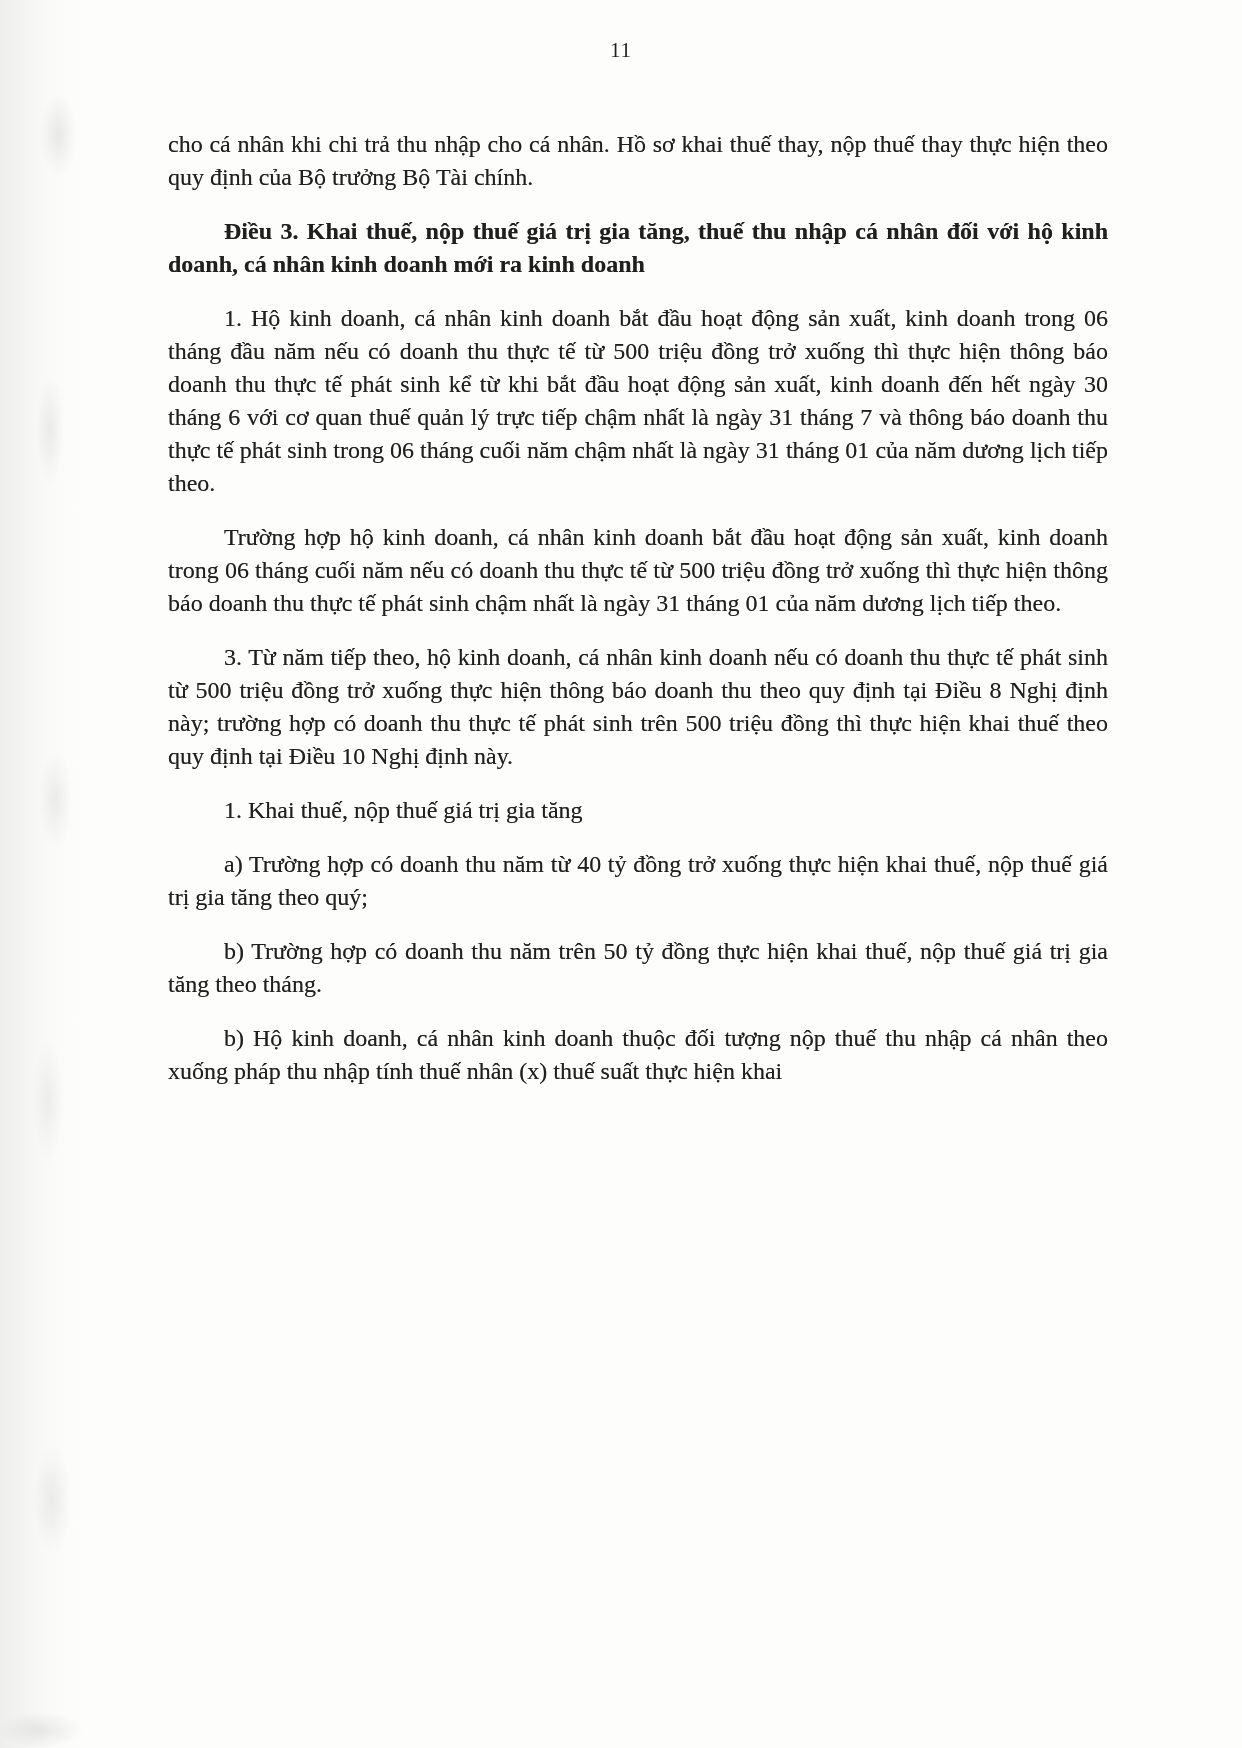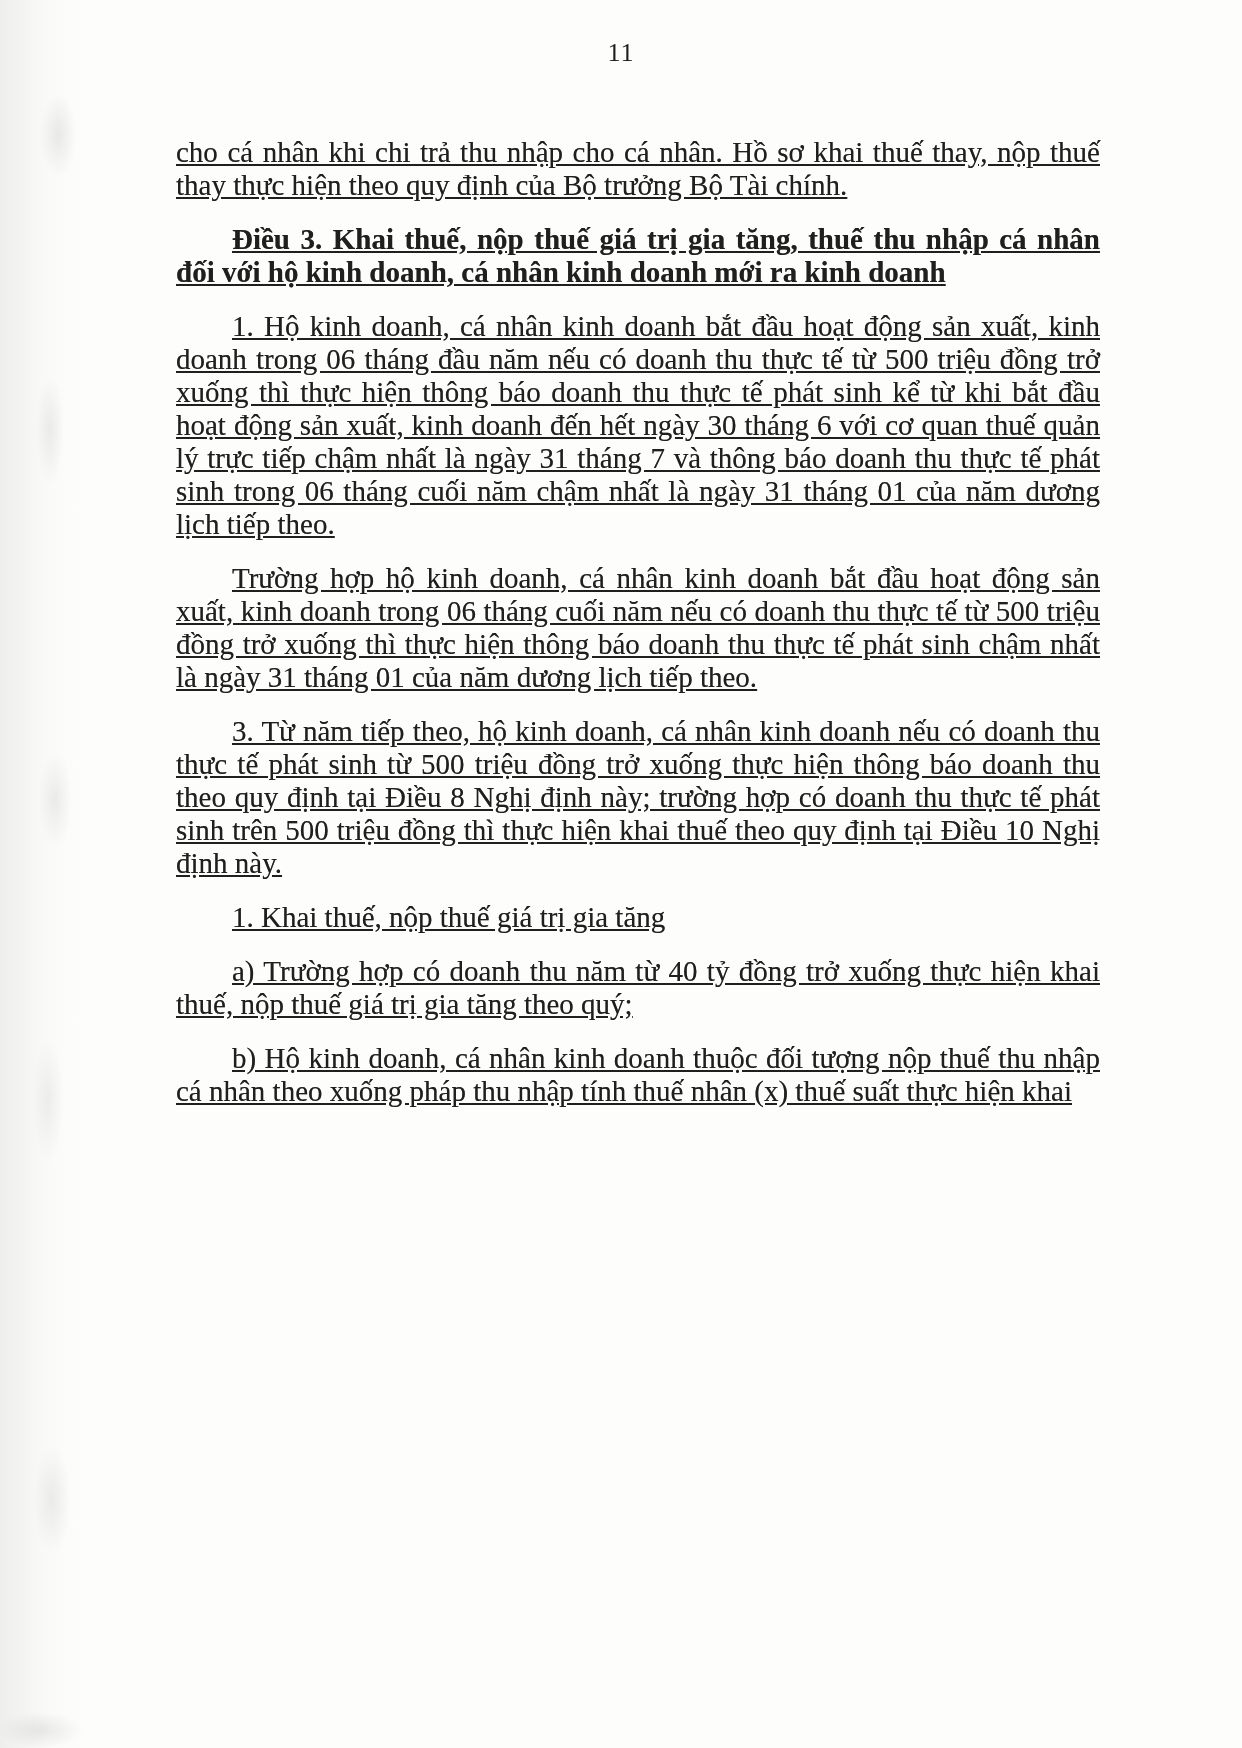--- a/index.html
+++ b/index.html
@@ -28,39 +28,38 @@
       radial-gradient(ellipse 26px 80px at 52px 1500px, rgba(165,165,165,0.20), transparent 70%),
       radial-gradient(ellipse 60px 26px at 40px 1730px, rgba(160,160,160,0.22), transparent 70%);
   }
 
   .page-number {
     position: absolute;
     top: 38px;
     left: 0;
     width: 100%;
     text-align: center;
-    font-size: 26px;
+    font-size: 21px;
     letter-spacing: 1px;
   }
 
   .content {
     position: absolute;
     left: 168px;
     top: 128px;
     width: 940px;
   }
 
   .content p {
-    margin: 8px;
-    font-size: 29px;
+    margin: 0;
+    font-size: 24px;
     line-height: 33px;
     text-align: justify;
     text-indent: 56px;
     text-shadow: 0 0 0.5px rgba(20,20,20,0.55);
-    text-decoration: underline;
   }
   .content p + p { margin-top: 21px; }
   .content p.noindent { text-indent: 0; }
   .content p.heading { font-weight: 700; }
 </style>
 </head>
 <body>
 
 <div class="scan-edge"></div>
 
@@ -69,14 +68,15 @@
 <div class="content">
   <p class="noindent">cho cá nhân khi chi trả thu nhập cho cá nhân. Hồ sơ khai thuế thay, nộp thuế thay thực hiện theo quy định của Bộ trưởng Bộ Tài chính.</p>
 
   <p class="heading">Điều 3. Khai thuế, nộp thuế giá trị gia tăng, thuế thu nhập cá nhân đối với hộ kinh doanh, cá nhân kinh doanh mới ra kinh doanh</p>
   <p>1. Hộ kinh doanh, cá nhân kinh doanh bắt đầu hoạt động sản xuất, kinh doanh trong 06 tháng đầu năm nếu có doanh thu thực tế từ 500 triệu đồng trở xuống thì thực hiện thông báo doanh thu thực tế phát sinh kể từ khi bắt đầu hoạt động sản xuất, kinh doanh đến hết ngày 30 tháng 6 với cơ quan thuế quản lý trực tiếp chậm nhất là ngày 31 tháng 7 và thông báo doanh thu thực tế phát sinh trong 06 tháng cuối năm chậm nhất là ngày 31 tháng 01 của năm dương lịch tiếp theo.</p>
   <p>Trường hợp hộ kinh doanh, cá nhân kinh doanh bắt đầu hoạt động sản xuất, kinh doanh trong 06 tháng cuối năm nếu có doanh thu thực tế từ 500 triệu đồng trở xuống thì thực hiện thông báo doanh thu thực tế phát sinh chậm nhất là ngày 31 tháng 01 của năm dương lịch tiếp theo.</p>
   <p>3. Từ năm tiếp theo, hộ kinh doanh, cá nhân kinh doanh nếu có doanh thu thực tế phát sinh từ 500 triệu đồng trở xuống thực hiện thông báo doanh thu theo quy định tại Điều 8 Nghị định này; trường hợp có doanh thu thực tế phát sinh trên 500 triệu đồng thì thực hiện khai thuế theo quy định tại Điều 10 Nghị định này.</p>
 
   <p>1. Khai thuế, nộp thuế giá trị gia tăng</p>
   <p>a) Trường hợp có doanh thu năm từ 40 tỷ đồng trở xuống thực hiện khai thuế, nộp thuế giá trị gia tăng theo quý;</p>
+  <p>b) Trường hợp có doanh thu năm trên 50 tỷ đồng thực hiện khai thuế, nộp thuế giá trị gia tăng theo tháng.</p>
   <p>b) Hộ kinh doanh, cá nhân kinh doanh thuộc đối tượng nộp thuế thu nhập cá nhân theo xuống pháp thu nhập tính thuế nhân (x) thuế suất thực hiện khai</p>
 </div>
 
 </body></html>

